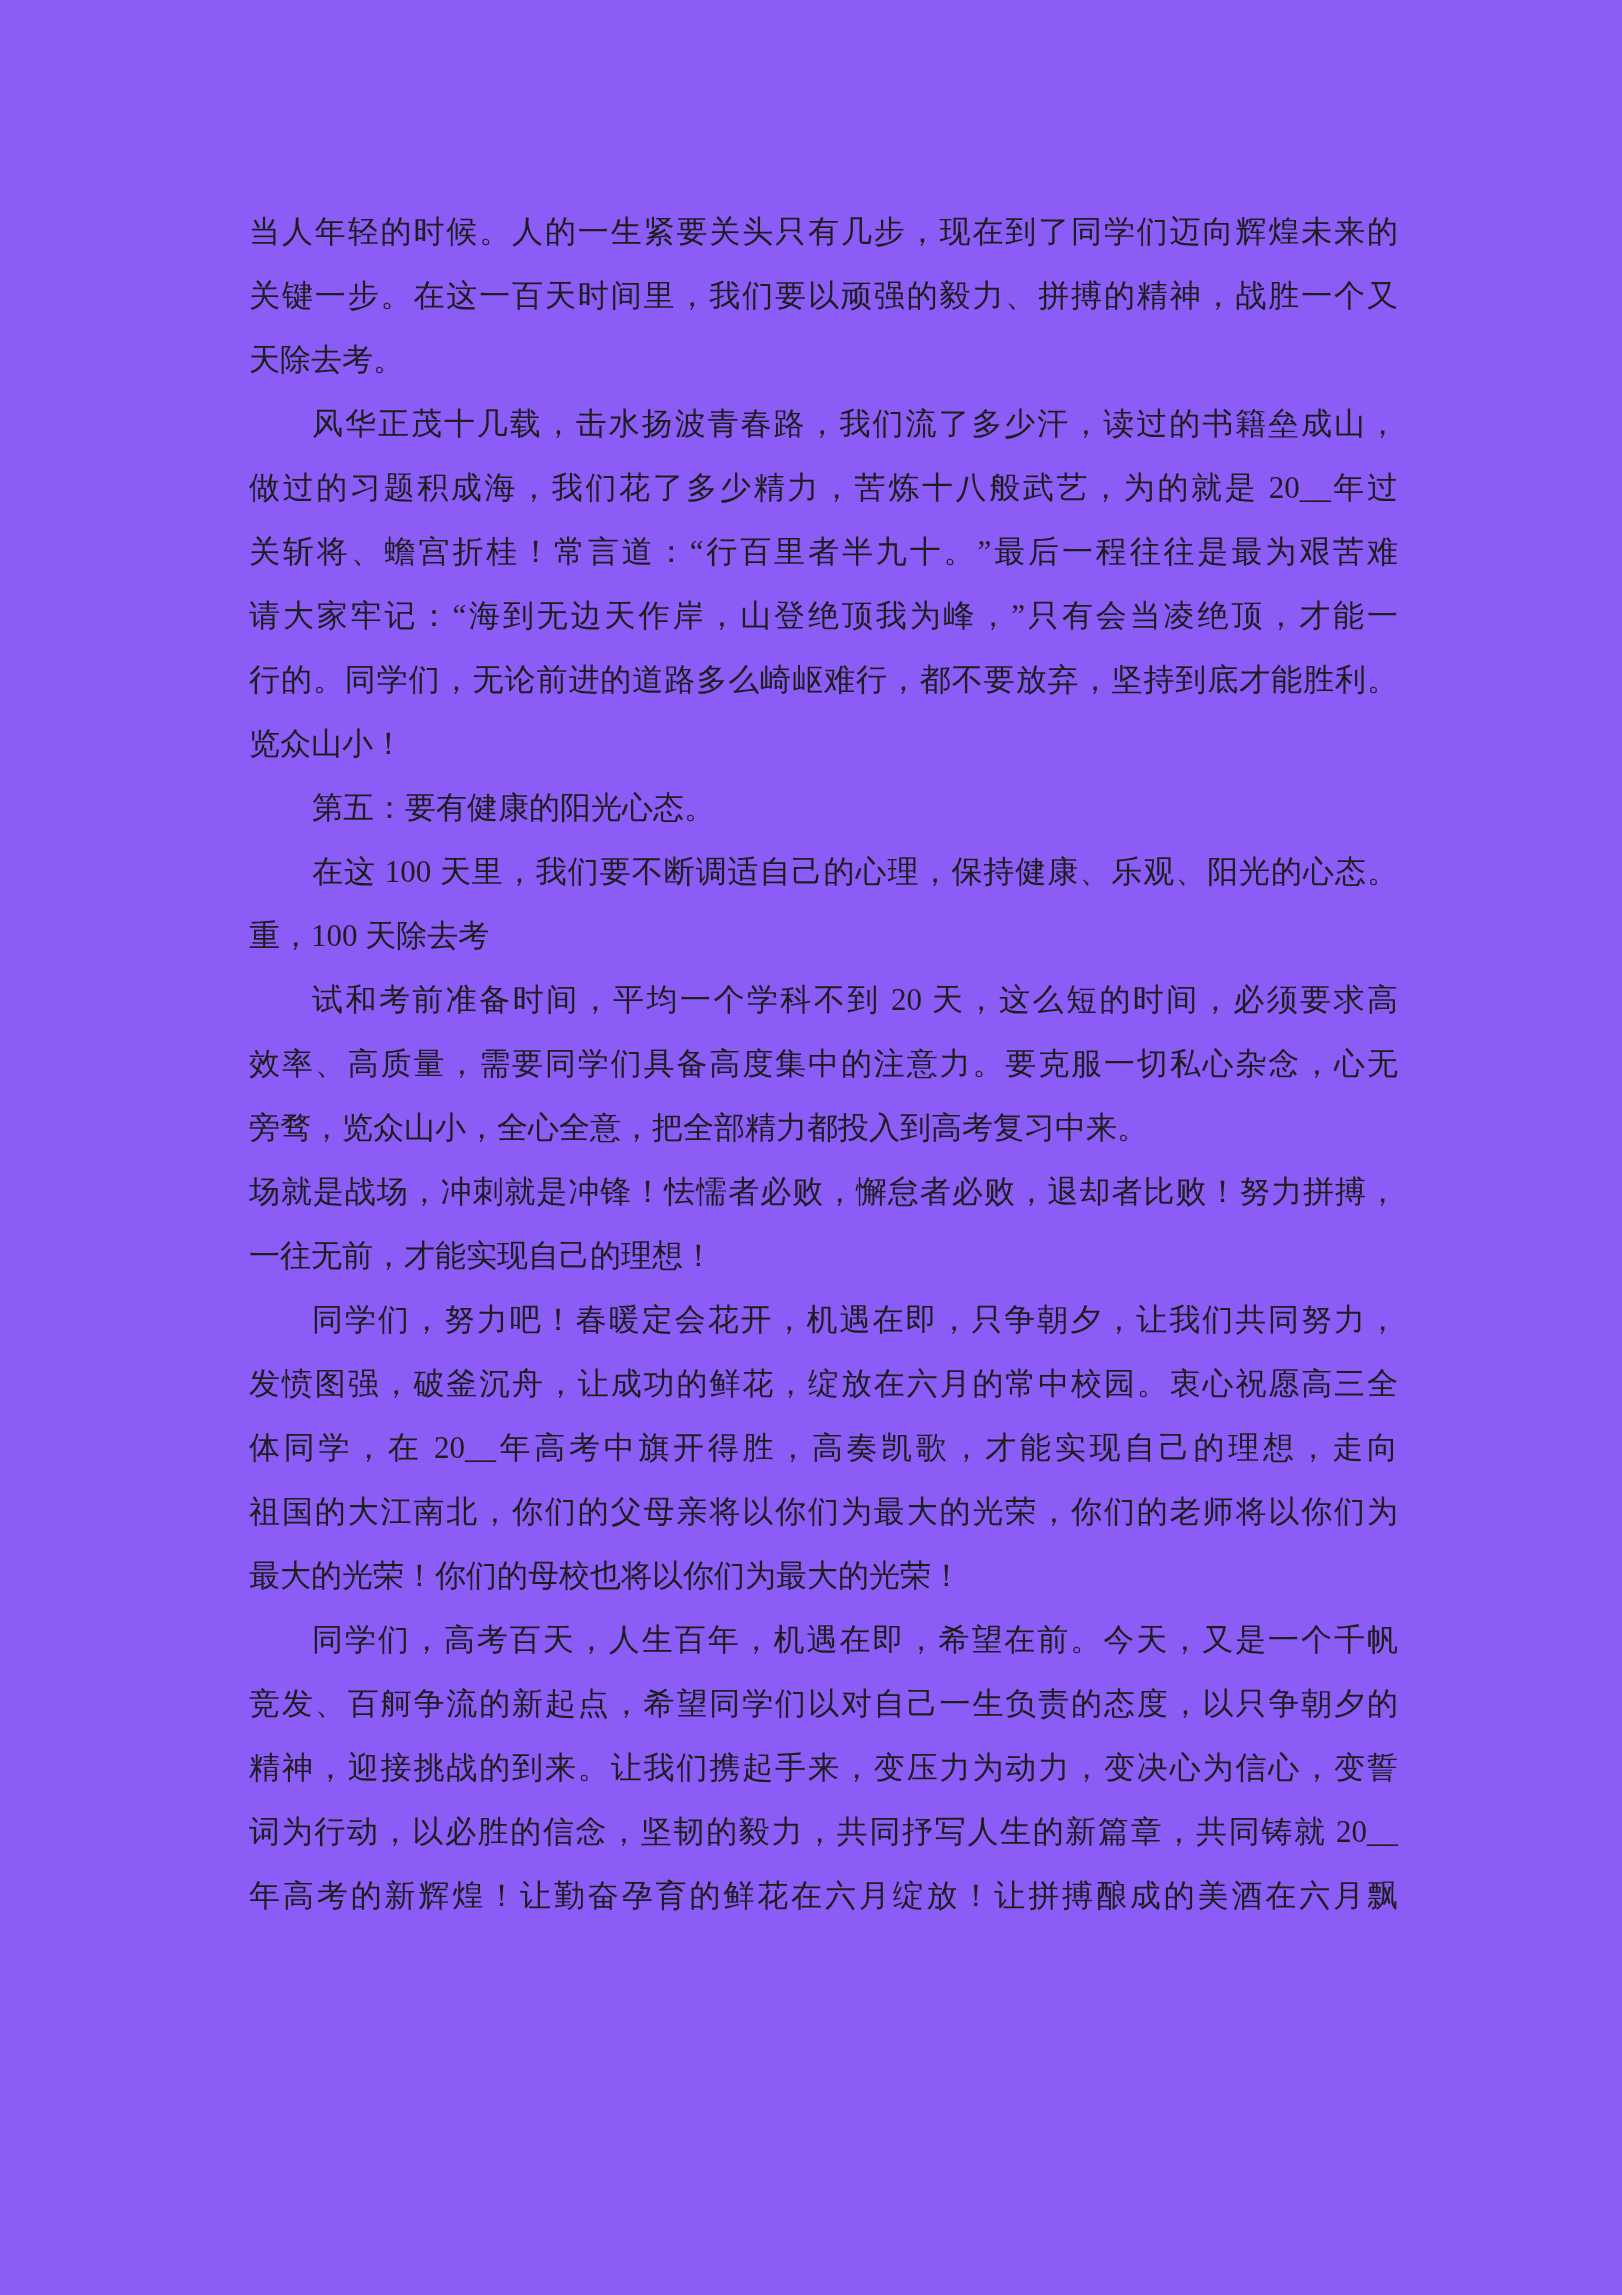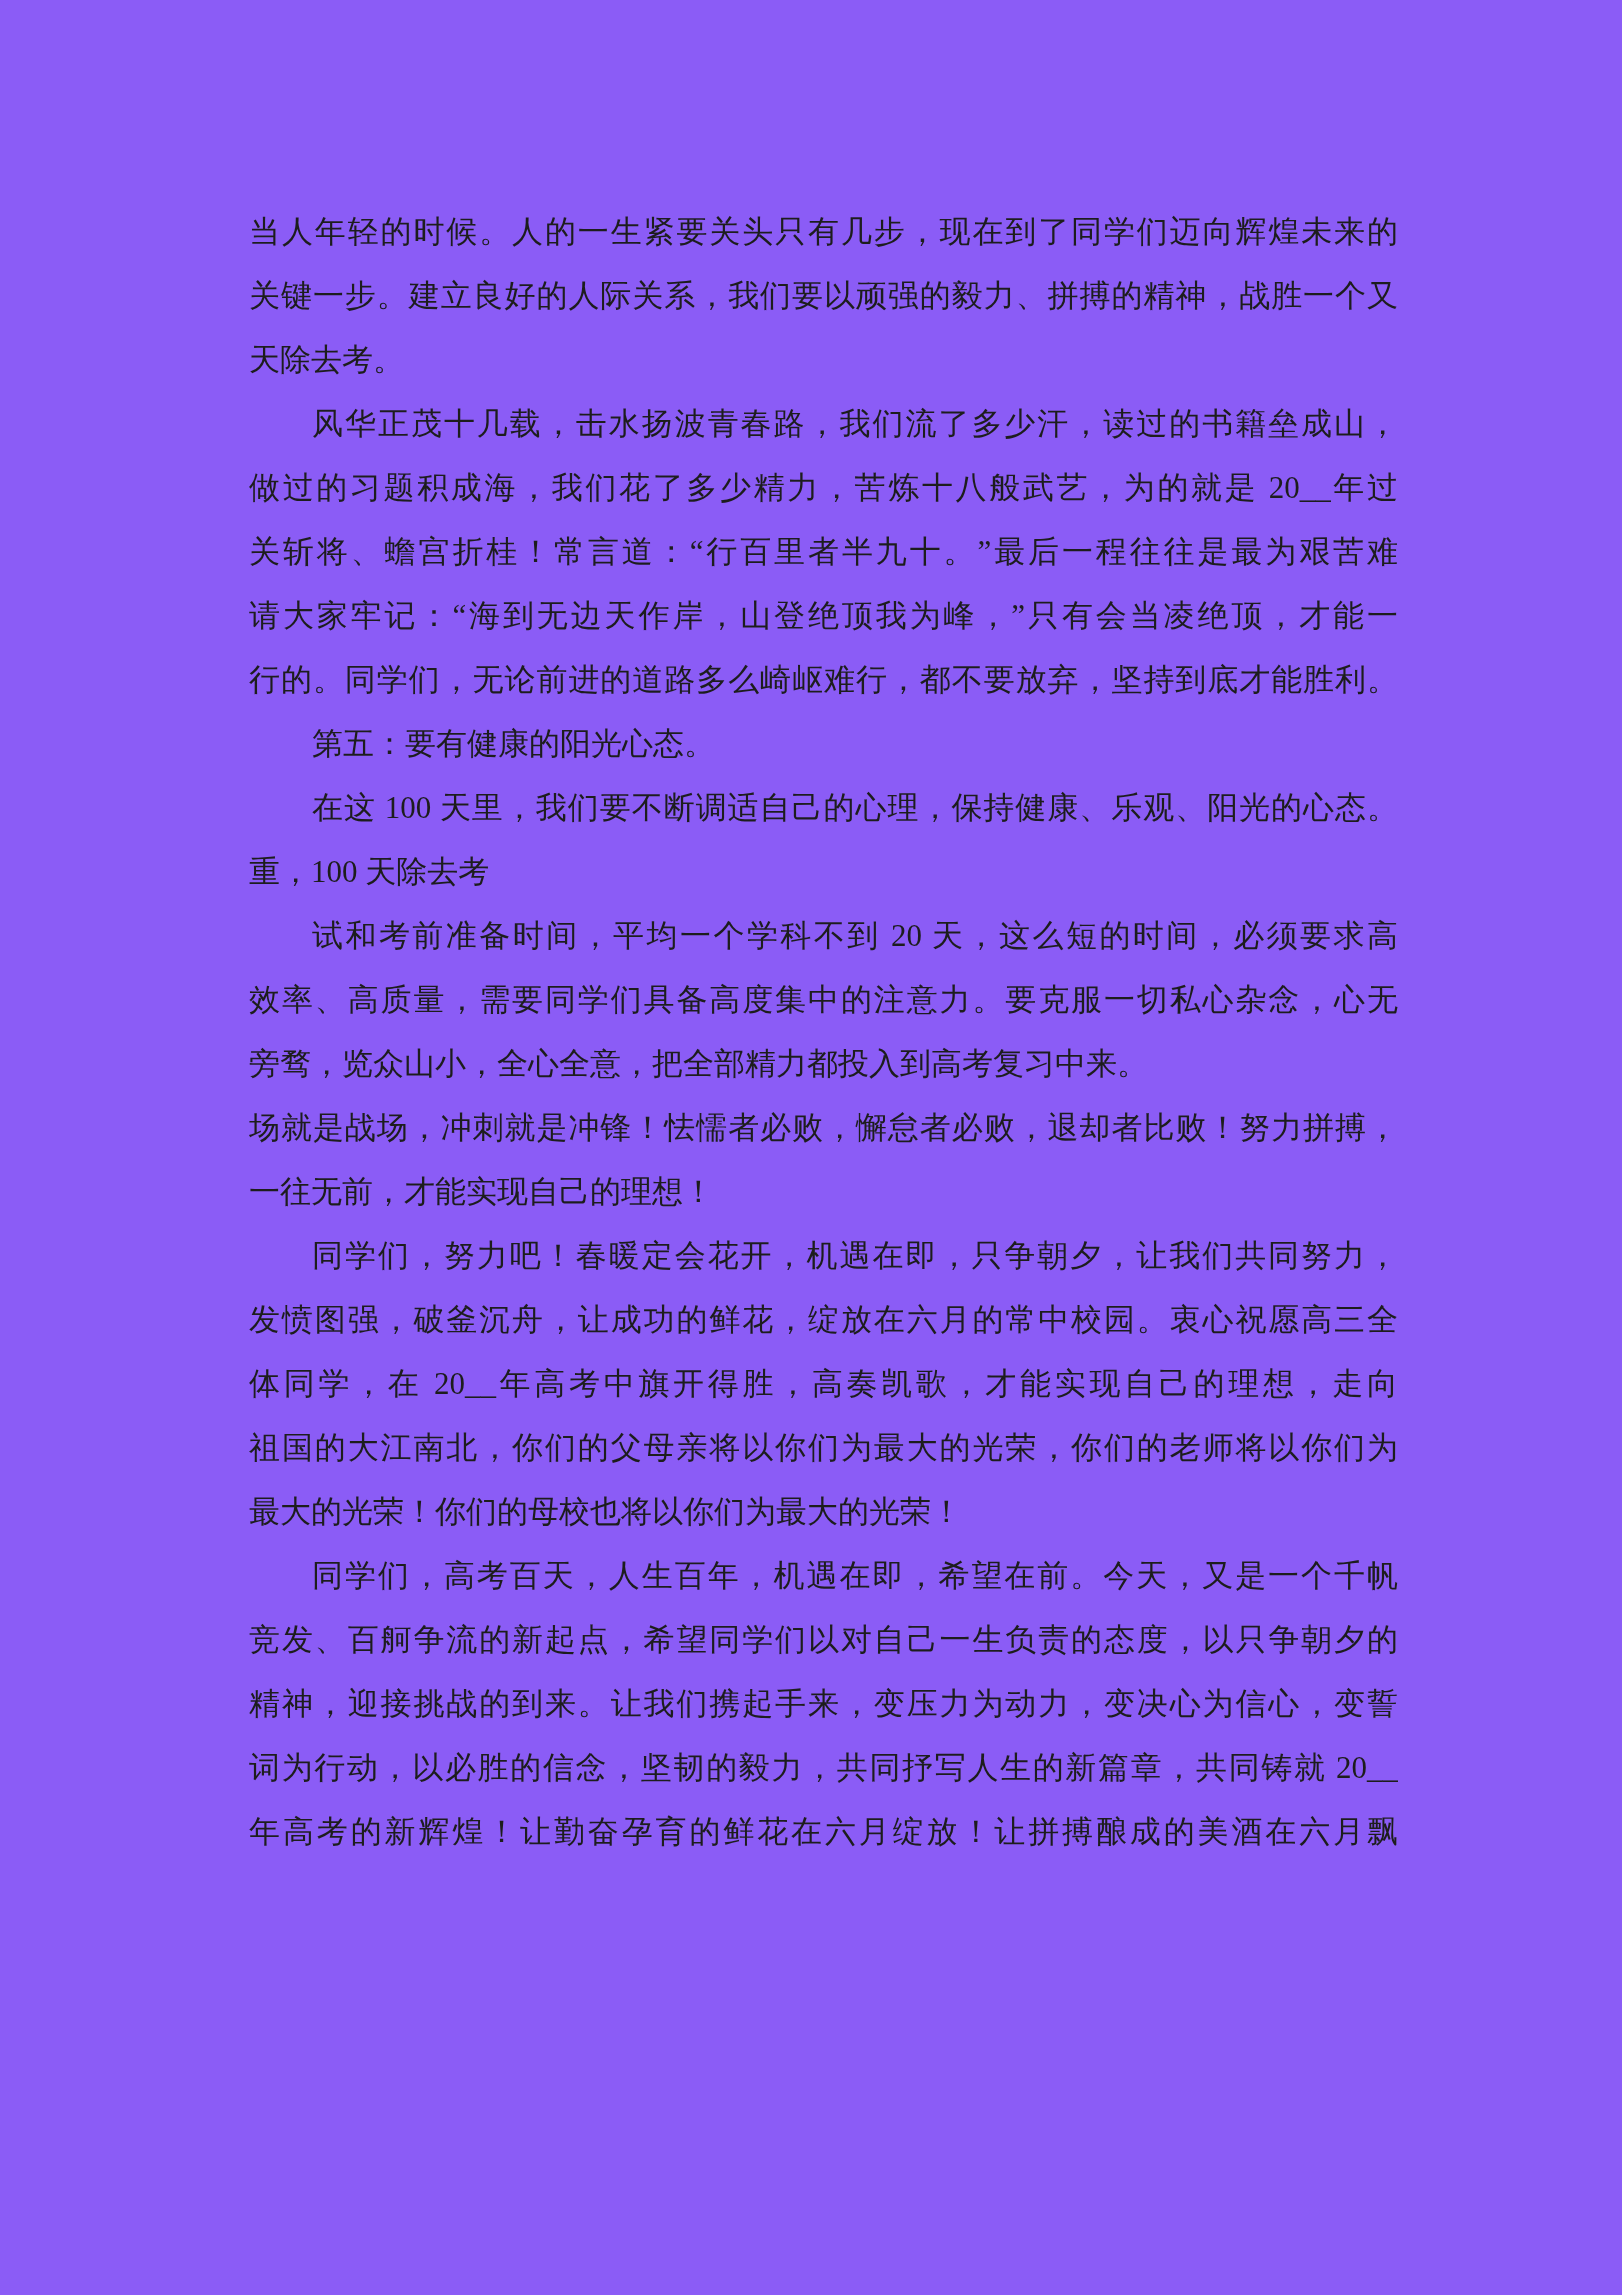--- a/index.html
+++ b/index.html
@@ -44,27 +44,28 @@
   .line.indent {
     text-indent: 63px;
   }
 </style>
 </head>
 <body>
 
 <div class="page" style="background: #8b5cf6; padding-left: 8px;">
   <div class="text-block" id="text-block" style="color: rgb(29, 29, 29);">
       <div class="line full">当人年轻的时候。人的一生紧要关头只有几步，现在到了同学们迈向辉煌未来的</div>
-      <div class="line full">关键一步。建立良好的人际关系，我们要以顽强的毅力、拼搏的精神，战胜一个又</div>
+      <div class="line full">关键一步。在这一百天时间里，我们要以顽强的毅力、拼搏的精神，战胜一个又</div>
       <div class="line short">天除去考。</div>
       <div class="line full indent">风华正茂十几载，击水扬波青春路，我们流了多少汗，读过的书籍垒成山，</div>
       <div class="line full">做过的习题积成海，我们花了多少精力，苦炼十八般武艺，为的就是 20__年过</div>
       <div class="line full">关斩将、蟾宫折桂！常言道：“行百里者半九十。”最后一程往往是最为艰苦难</div>
       <div class="line full">请大家牢记：“海到无边天作岸，山登绝顶我为峰，”只有会当凌绝顶，才能一</div>
       <div class="line full">行的。同学们，无论前进的道路多么崎岖难行，都不要放弃，坚持到底才能胜利。</div>
+      <div class="line short">览众山小！</div>
       <div class="line short indent">第五：要有健康的阳光心态。</div>
       <div class="line full indent">在这 100 天里，我们要不断调适自己的心理，保持健康、乐观、阳光的心态。</div>
       <div class="line short">重，100 天除去考</div>
       <div class="line full indent">试和考前准备时间，平均一个学科不到 20 天，这么短的时间，必须要求高</div>
       <div class="line full">效率、高质量，需要同学们具备高度集中的注意力。要克服一切私心杂念，心无</div>
       <div class="line short">旁骛，览众山小，全心全意，把全部精力都投入到高考复习中来。</div>
       <div class="line full">场就是战场，冲刺就是冲锋！怯懦者必败，懈怠者必败，退却者比败！努力拼搏，</div>
       <div class="line short">一往无前，才能实现自己的理想！</div>
       <div class="line full indent">同学们，努力吧！春暖定会花开，机遇在即，只争朝夕，让我们共同努力，</div>
       <div class="line full">发愤图强，破釜沉舟，让成功的鲜花，绽放在六月的常中校园。衷心祝愿高三全</div>

